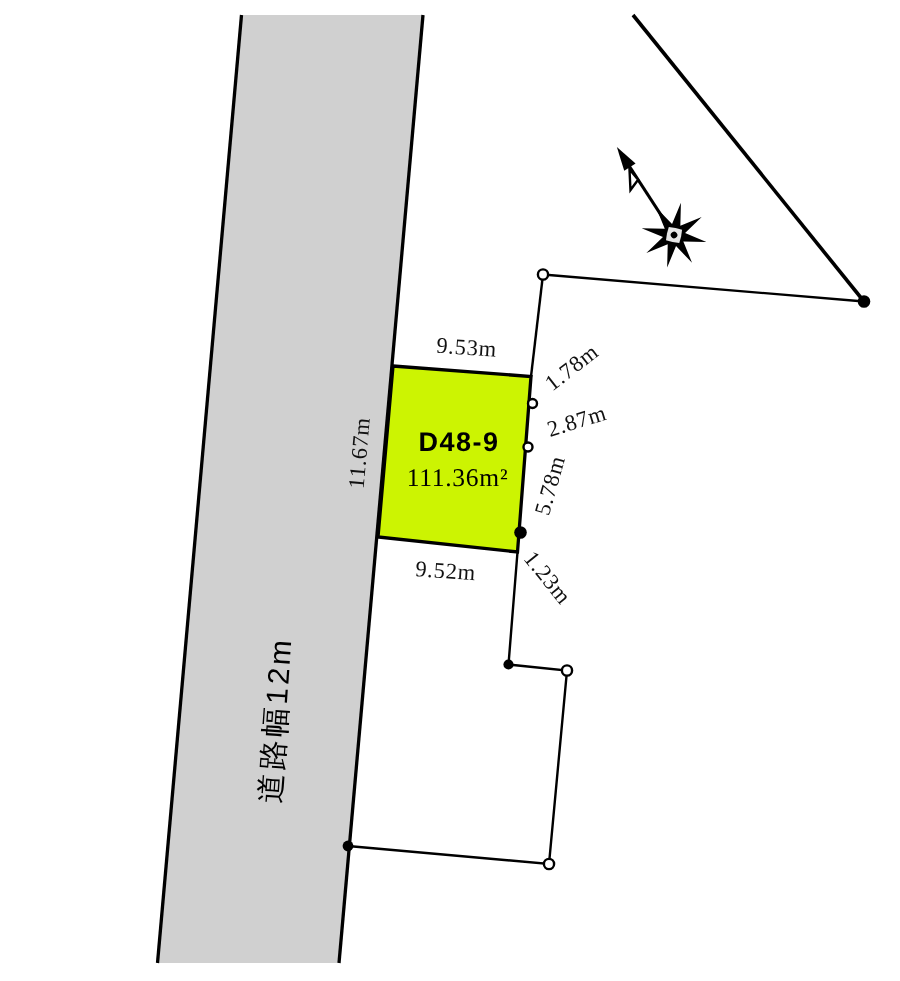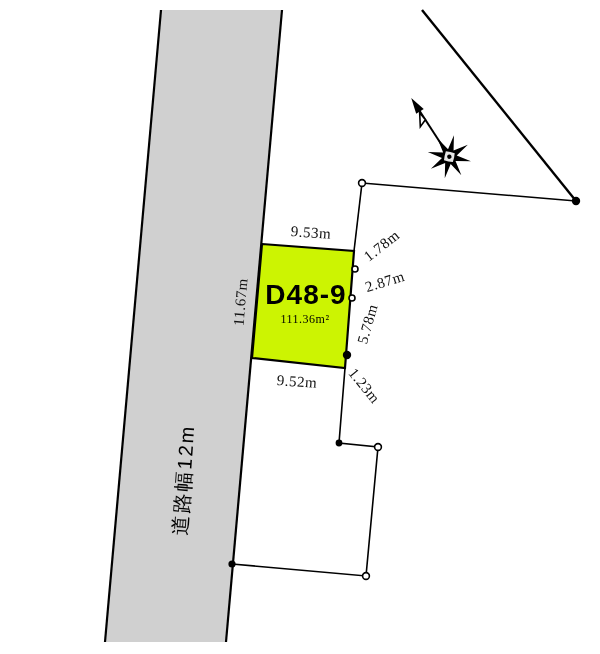--- a/index.html
+++ b/index.html
@@ -16,25 +16,25 @@
   .lbl.rot-top    {transform:translate(-50%,-50%) rotate(4deg);}
   .lbl.rot-bottom {transform:translate(-50%,-50%) rotate(4deg);}
   .lbl.rot-left   {transform:translate(-50%,-50%) rotate(-85deg);}
   .lbl.rot-r1     {transform:translate(-50%,-50%) rotate(-38deg);}
   .lbl.rot-r2     {transform:translate(-50%,-50%) rotate(-17deg);}
   .lbl.rot-r3     {transform:translate(-50%,-50%) rotate(-74deg);}
   .lbl.rot-r4     {transform:translate(-50%,-50%) rotate(51deg);}
   #parcel-id{
     position:absolute;transform:translate(-50%,-50%);
     font-family:"Liberation Sans","DejaVu Sans",sans-serif;
-    font-weight:bold;font-size:28px;letter-spacing:1px;color:#000;
+    font-weight:bold;font-size:18px;letter-spacing:1px;color:#000;
   }
   #parcel-area{
     position:absolute;transform:translate(-50%,-50%);
-    font-size:12px;color:#000;letter-spacing:0.5px;
+    font-size:17px;color:#000;letter-spacing:0.5px;
   }
   #road-label{
     position:absolute;transform:translate(-50%,-50%) rotate(-86deg);
     font-family:"Liberation Sans","DejaVu Sans",sans-serif;
     font-size:20px;color:#000;letter-spacing:2px;white-space:nowrap;
   }
 </style>
 </head>
 <body>
 

